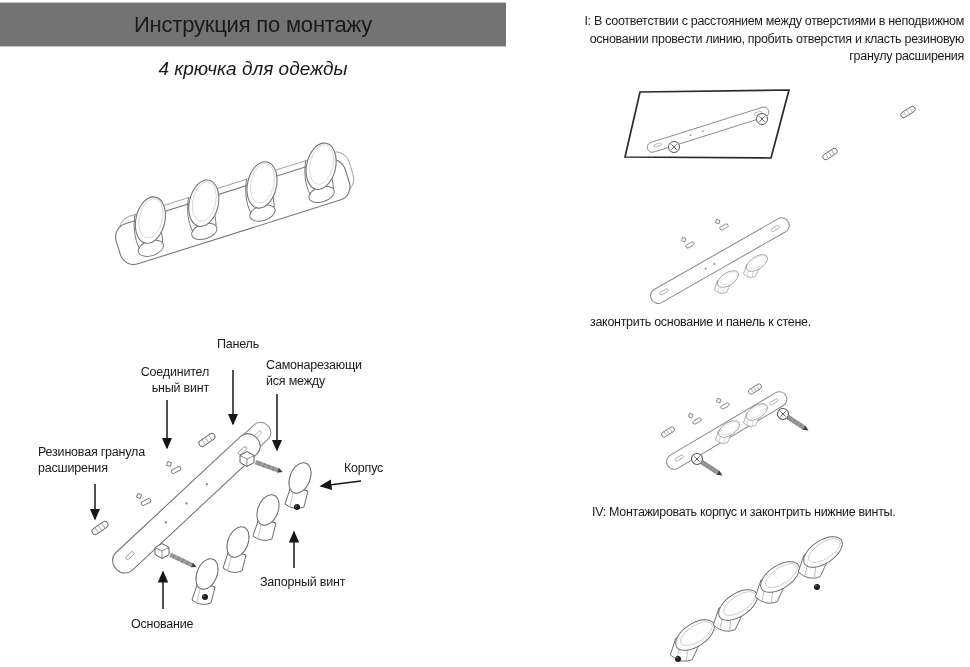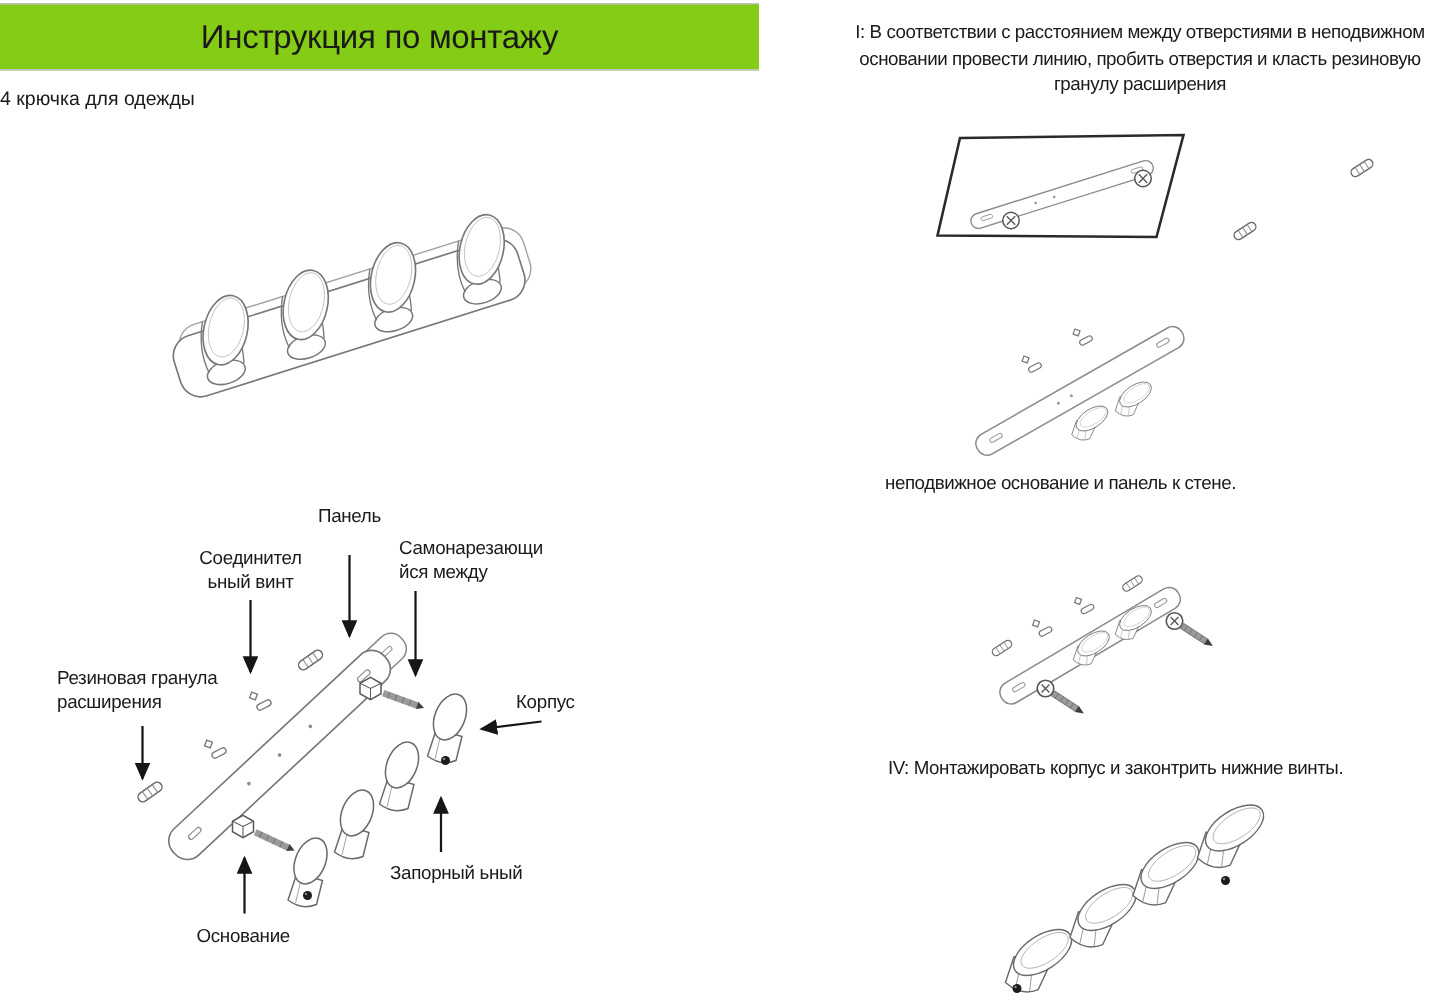--- a/index.html
+++ b/index.html
@@ -2,28 +2,28 @@
 <html><head>
 <meta charset="utf-8">
 <style>
   html,body { margin:0; padding:0; }
   body {
     width:970px; height:667px; position:relative; overflow:hidden;
     background:#ffffff; color:#1a1a1a;
     font-family:"Liberation Sans", sans-serif;
   }
   .abs { position:absolute; }
-  .center { text-align:center; }
+  .center { text-align:right; }
   .title-bar {
     left:0; top:2px; width:506px; height:43px;
-    background:#84cc16; border-top:1px solid #c2c2c2; border-bottom:1px solid #c2c2c2;
+    background:#737373; border-top:1px solid #c2c2c2; border-bottom:1px solid #c2c2c2;
     display:flex; align-items:center; justify-content:center;
     font-size:22px; letter-spacing:-0.2px;
   }
-  .subtitle { left:0; top:58px; width:506px; text-align:left; font-size:13px; }
+  .subtitle { left:0; top:58px; width:506px; text-align:center; font-size:19px;font-style:italic; }
   .label { font-size:12.5px; line-height:1.28; letter-spacing:-0.2px; white-space:nowrap; }
   .label div { white-space:nowrap; }
   .step-text { font-size:12.5px; line-height:1.4; letter-spacing:-0.3px; }
   .step-text div { white-space:nowrap; }
   svg.canvas { position:absolute; left:0; top:0; }
 </style>
 </head>
 <body>
 
 <svg class="canvas" width="970" height="667" viewBox="0 0 970 667">
@@ -228,31 +228,31 @@
   <div>йся между</div>
 </div>
 <div class="abs label" style="left:38px;top:444px;width:120px">
   <div>Резиновая гранула</div>
   <div>расширения</div>
 </div>
 <div class="abs label" style="left:344px;top:460px">
   <span>Корпус</span>
 </div>
 <div class="abs label" style="left:260px;top:574px">
-  <span>Запорный ьный</span>
+  <span>Запорный винт</span>
 </div>
 <div class="abs label" style="left:131px;top:616px">
   <span>Основание</span>
 </div>
 
 <div class="abs step-text center" style="left:556px;top:13px;width:408px">
   <div>I: В соответствии с расстоянием между отверстиями в неподвижном</div>
   <div>основании провести линию, пробить отверстия и класть резиновую</div>
   <div>гранулу расширения</div>
 </div>
 <div class="abs step-text" style="left:567px;top:176px;width:395px">
 </div>
 <div class="abs step-text" style="left:590px;top:314px;width:380px">
-  <div>неподвижное основание и панель к стене.</div>
+  <div>законтрить основание и панель к стене.</div>
 </div>
 <div class="abs step-text" style="left:592px;top:504px;width:380px">
   <div>IV: Монтажировать корпус и законтрить нижние винты.</div>
 </div>
 
 </body></html>

